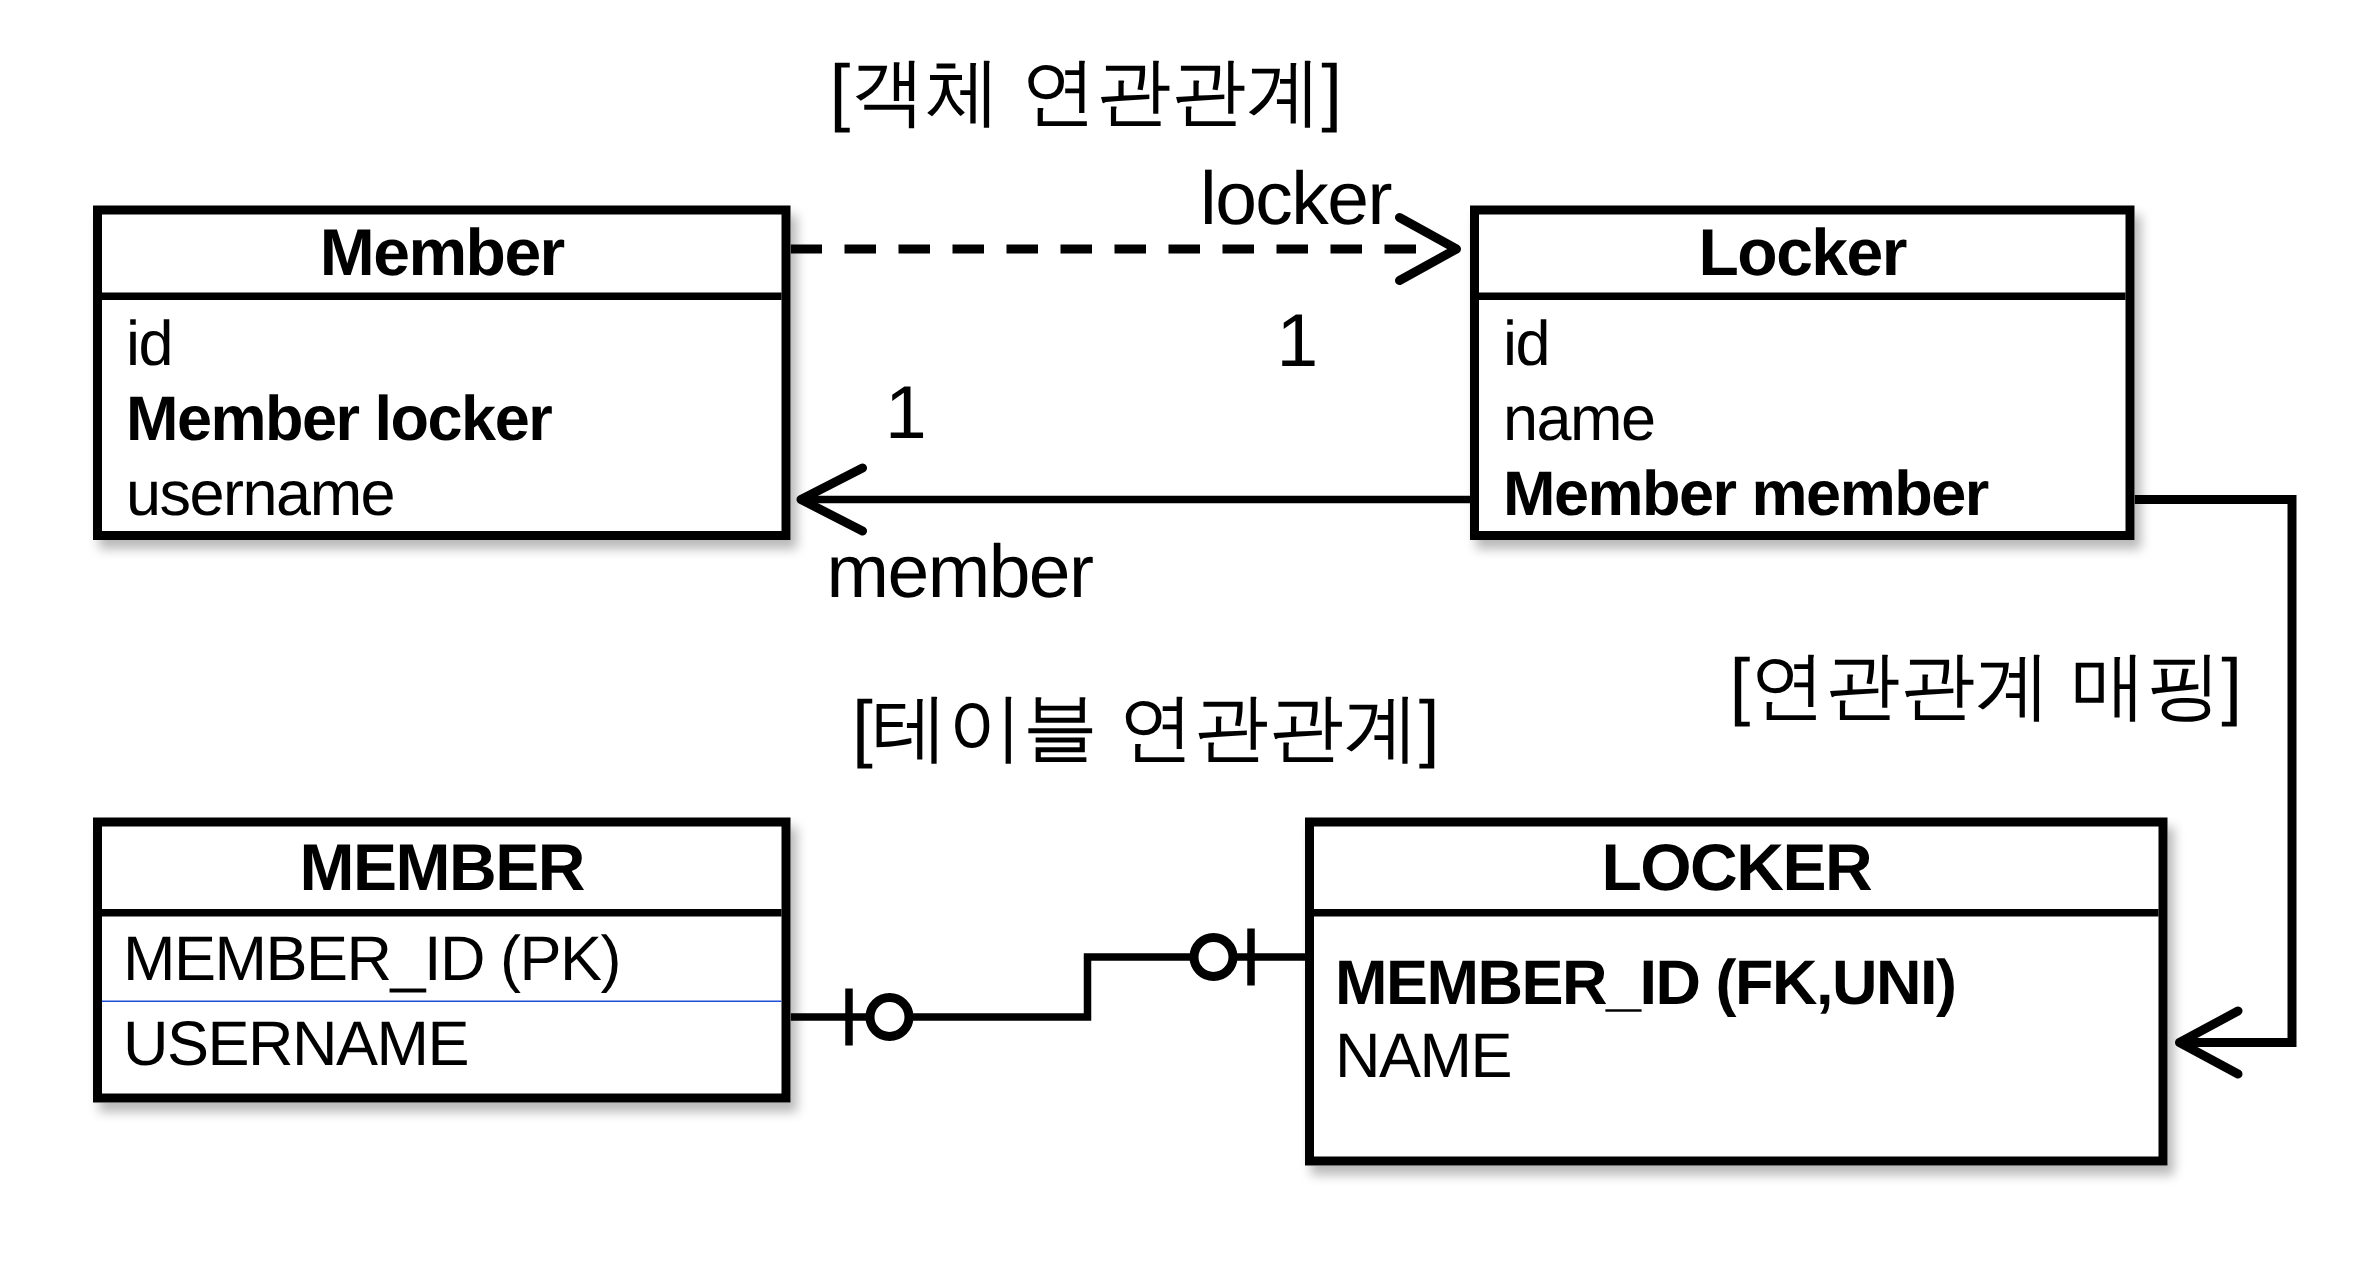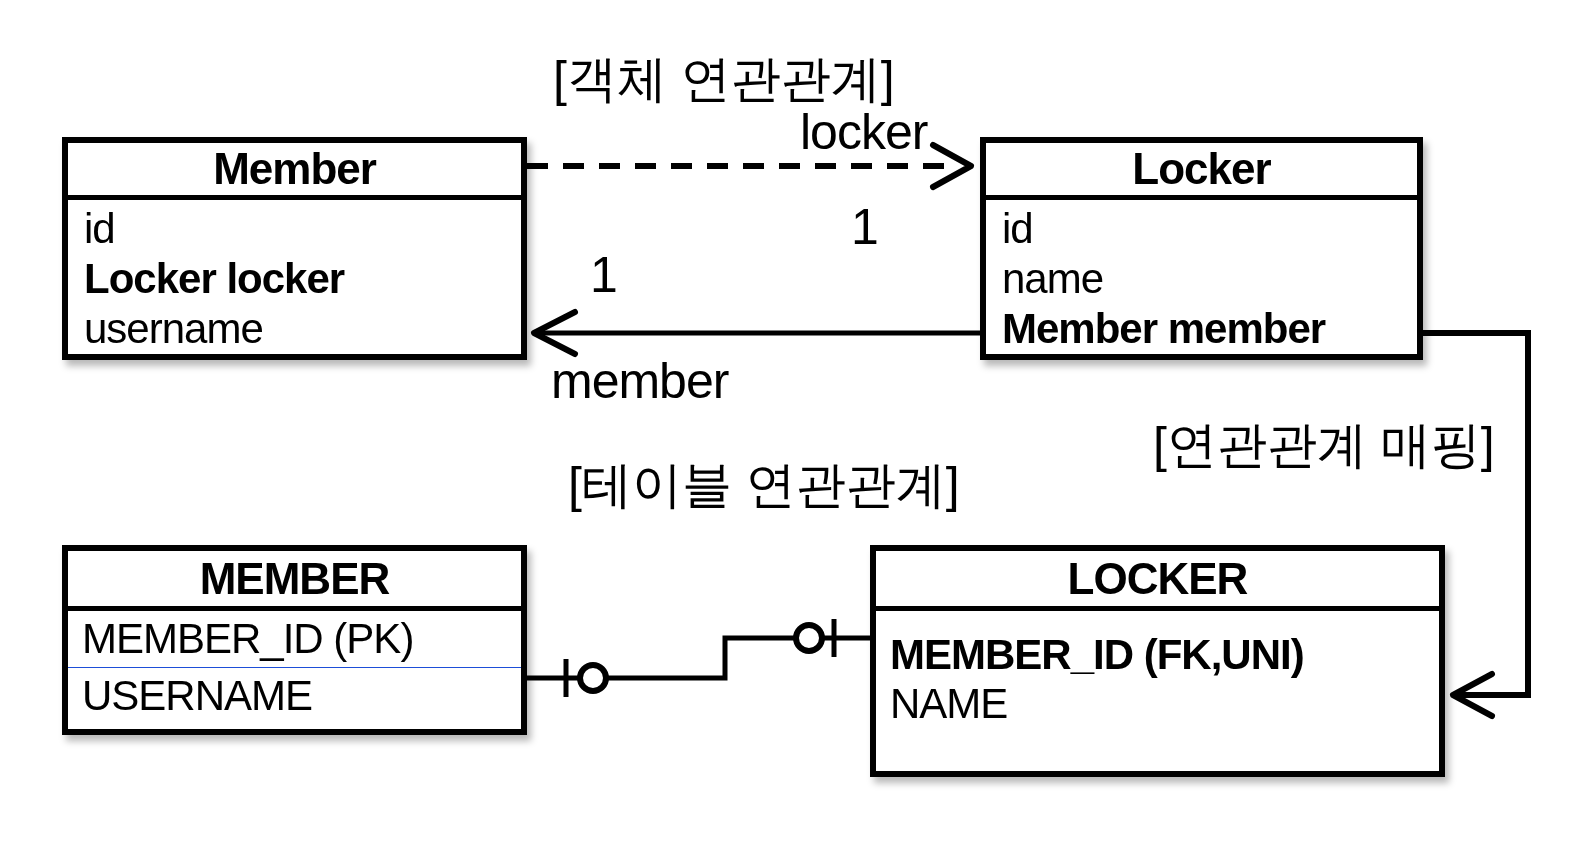--- a/index.html
+++ b/index.html
@@ -28,23 +28,23 @@
   .db-row{height:56px;line-height:56px;font-size:42px;letter-spacing:-1px;
           padding-left:14px;border-bottom:1px solid #1d4ed8;white-space:nowrap;}
   .db-row.last{border-bottom:none;}
   .db-compartment{padding:19px 0 0 14px;}
   .db-line{height:49px;line-height:49px;font-size:42px;letter-spacing:-1px;white-space:nowrap;}
   .member-table{left:62px;top:545px;width:465px;height:190px;}
   .locker-table{left:870px;top:545px;width:575px;height:232px;}
   
   .label{position:absolute;white-space:nowrap;letter-spacing:-1px;}
   .ko{font-size:50px;letter-spacing:0;}
-  .obj-section-title{left:553px;top:46px;}
+  .obj-section-title{left:553px;top:28px;}
   .table-section-title{left:568px;top:452px;}
-  .mapping-label{left:1153px;top:412px;}
+  .mapping-label{left:1153px;top:424px;}
   .locker-ref{left:800px;top:103px;font-size:50px;}
   .locker-card{left:851px;top:198px;font-size:50px;}
   .member-card{left:590px;top:246px;font-size:50px;}
   .member-ref{left:551px;top:352px;font-size:50px;}
 </style>
 </head>
 <body>
 
 <div class="canvas">
 
@@ -79,21 +79,21 @@
   <div class="label locker-card">1</div>
   <div class="label member-card">1</div>
   <div class="label member-ref">member</div>
   <div class="label ko mapping-label">[연관관계 매핑]</div>
   <div class="label ko table-section-title">[테이블 연관관계]</div>
 
   <div class="box member-class">
     <div class="box-title uml-title">Member</div>
     <div class="uml-fields">
       <div class="uml-field">id</div>
-      <div class="uml-field bold">Locker locker</div>
+      <div class="uml-field bold">Member locker</div>
       <div class="uml-field">username</div>
     </div>
   </div>
 
   <div class="box locker-class">
     <div class="box-title uml-title">Locker</div>
     <div class="uml-fields">
       <div class="uml-field">id</div>
       <div class="uml-field">name</div>
       <div class="uml-field bold">Member member</div>

